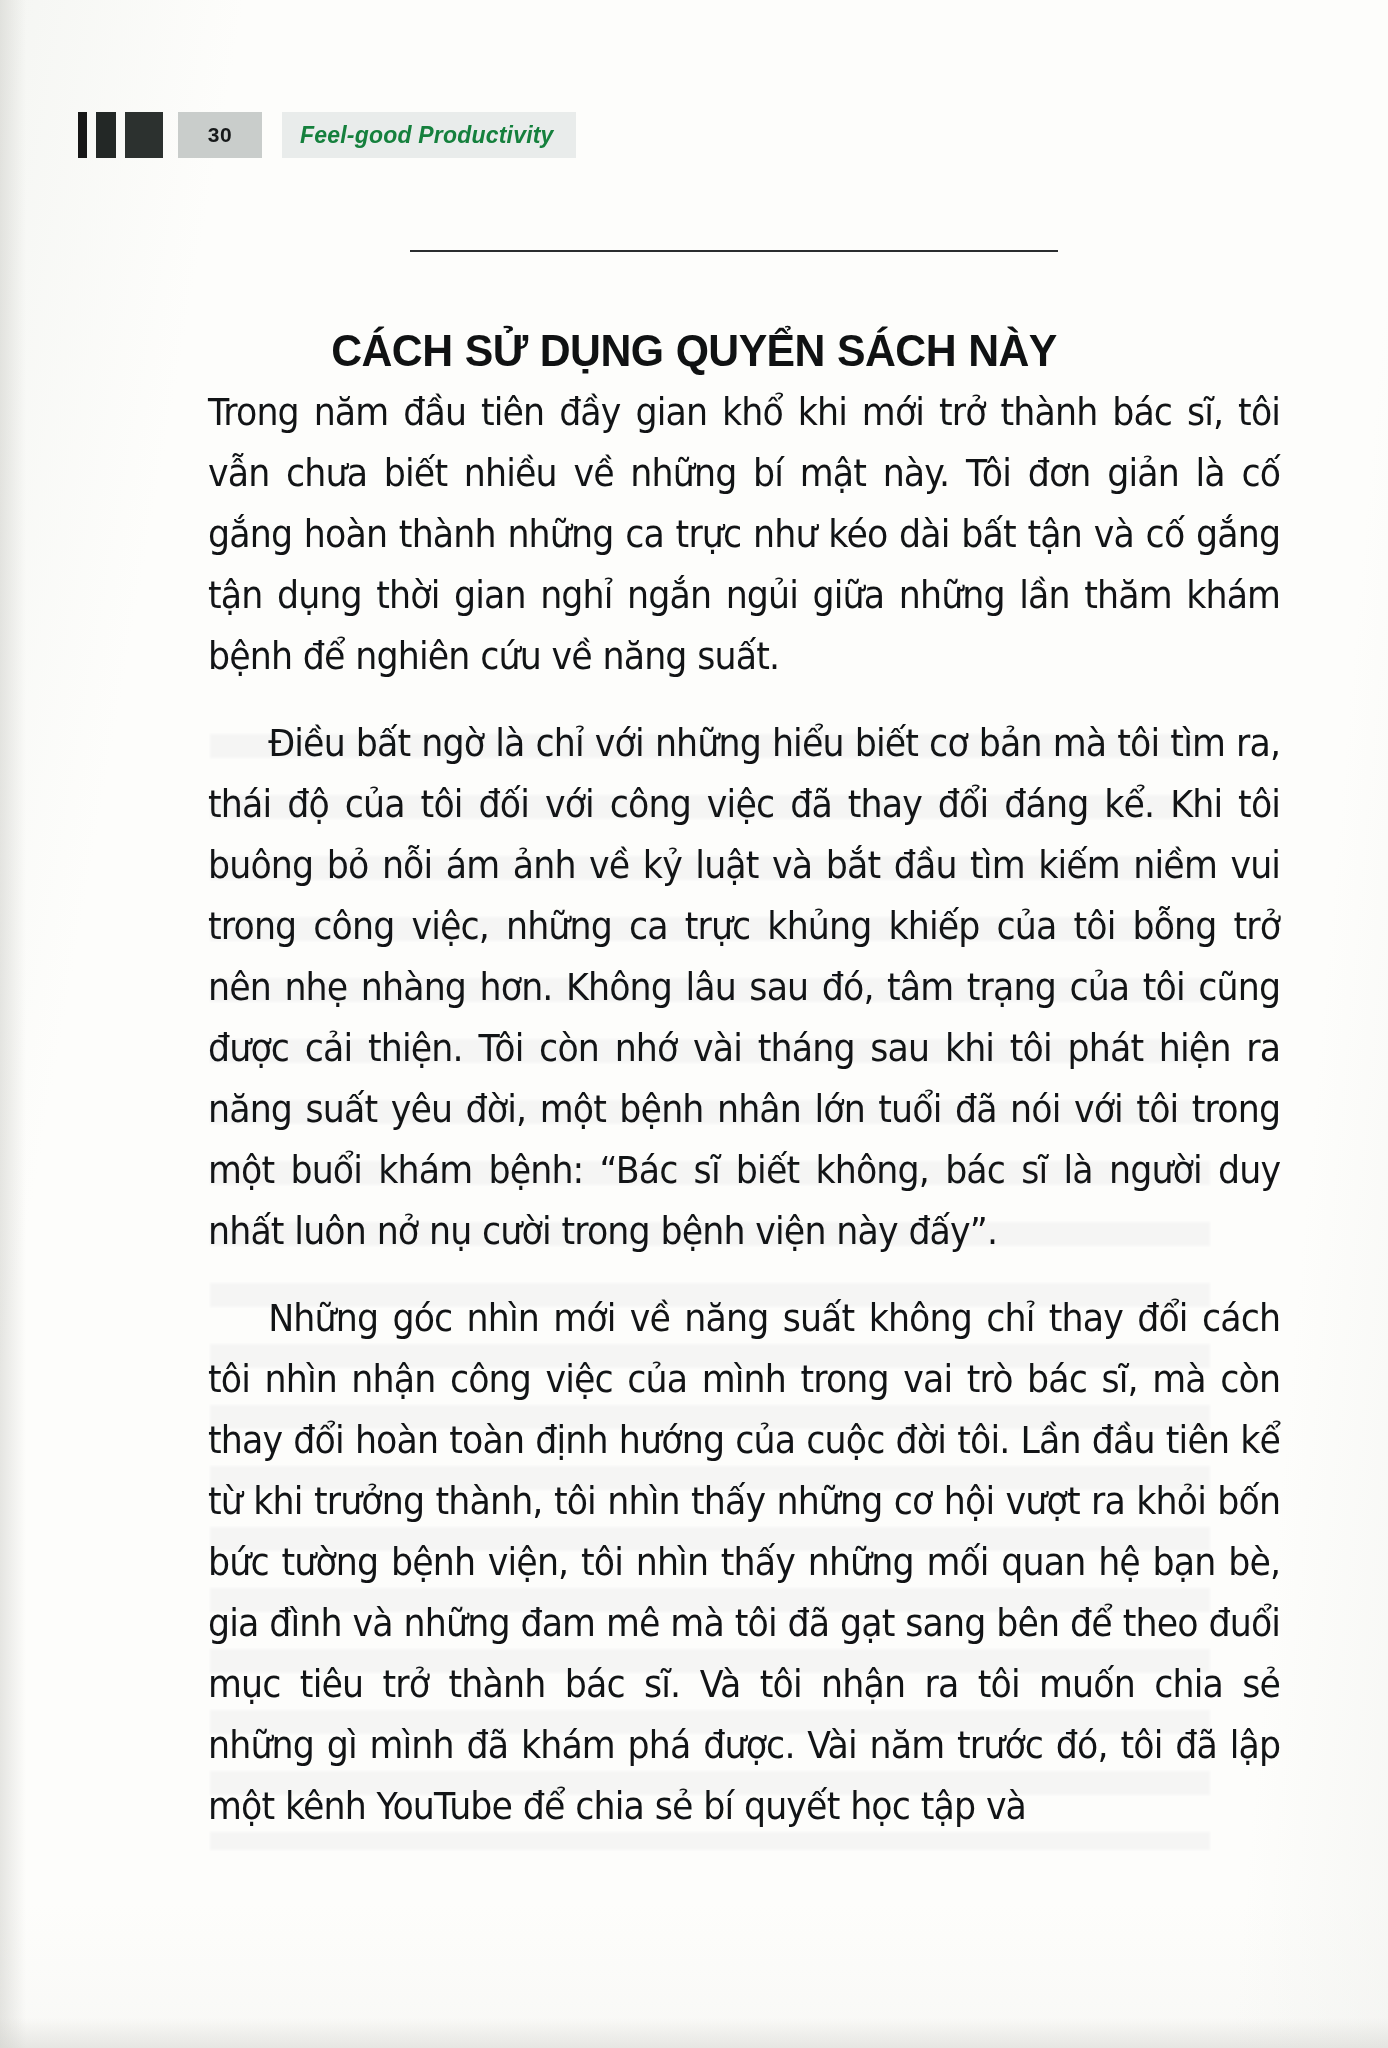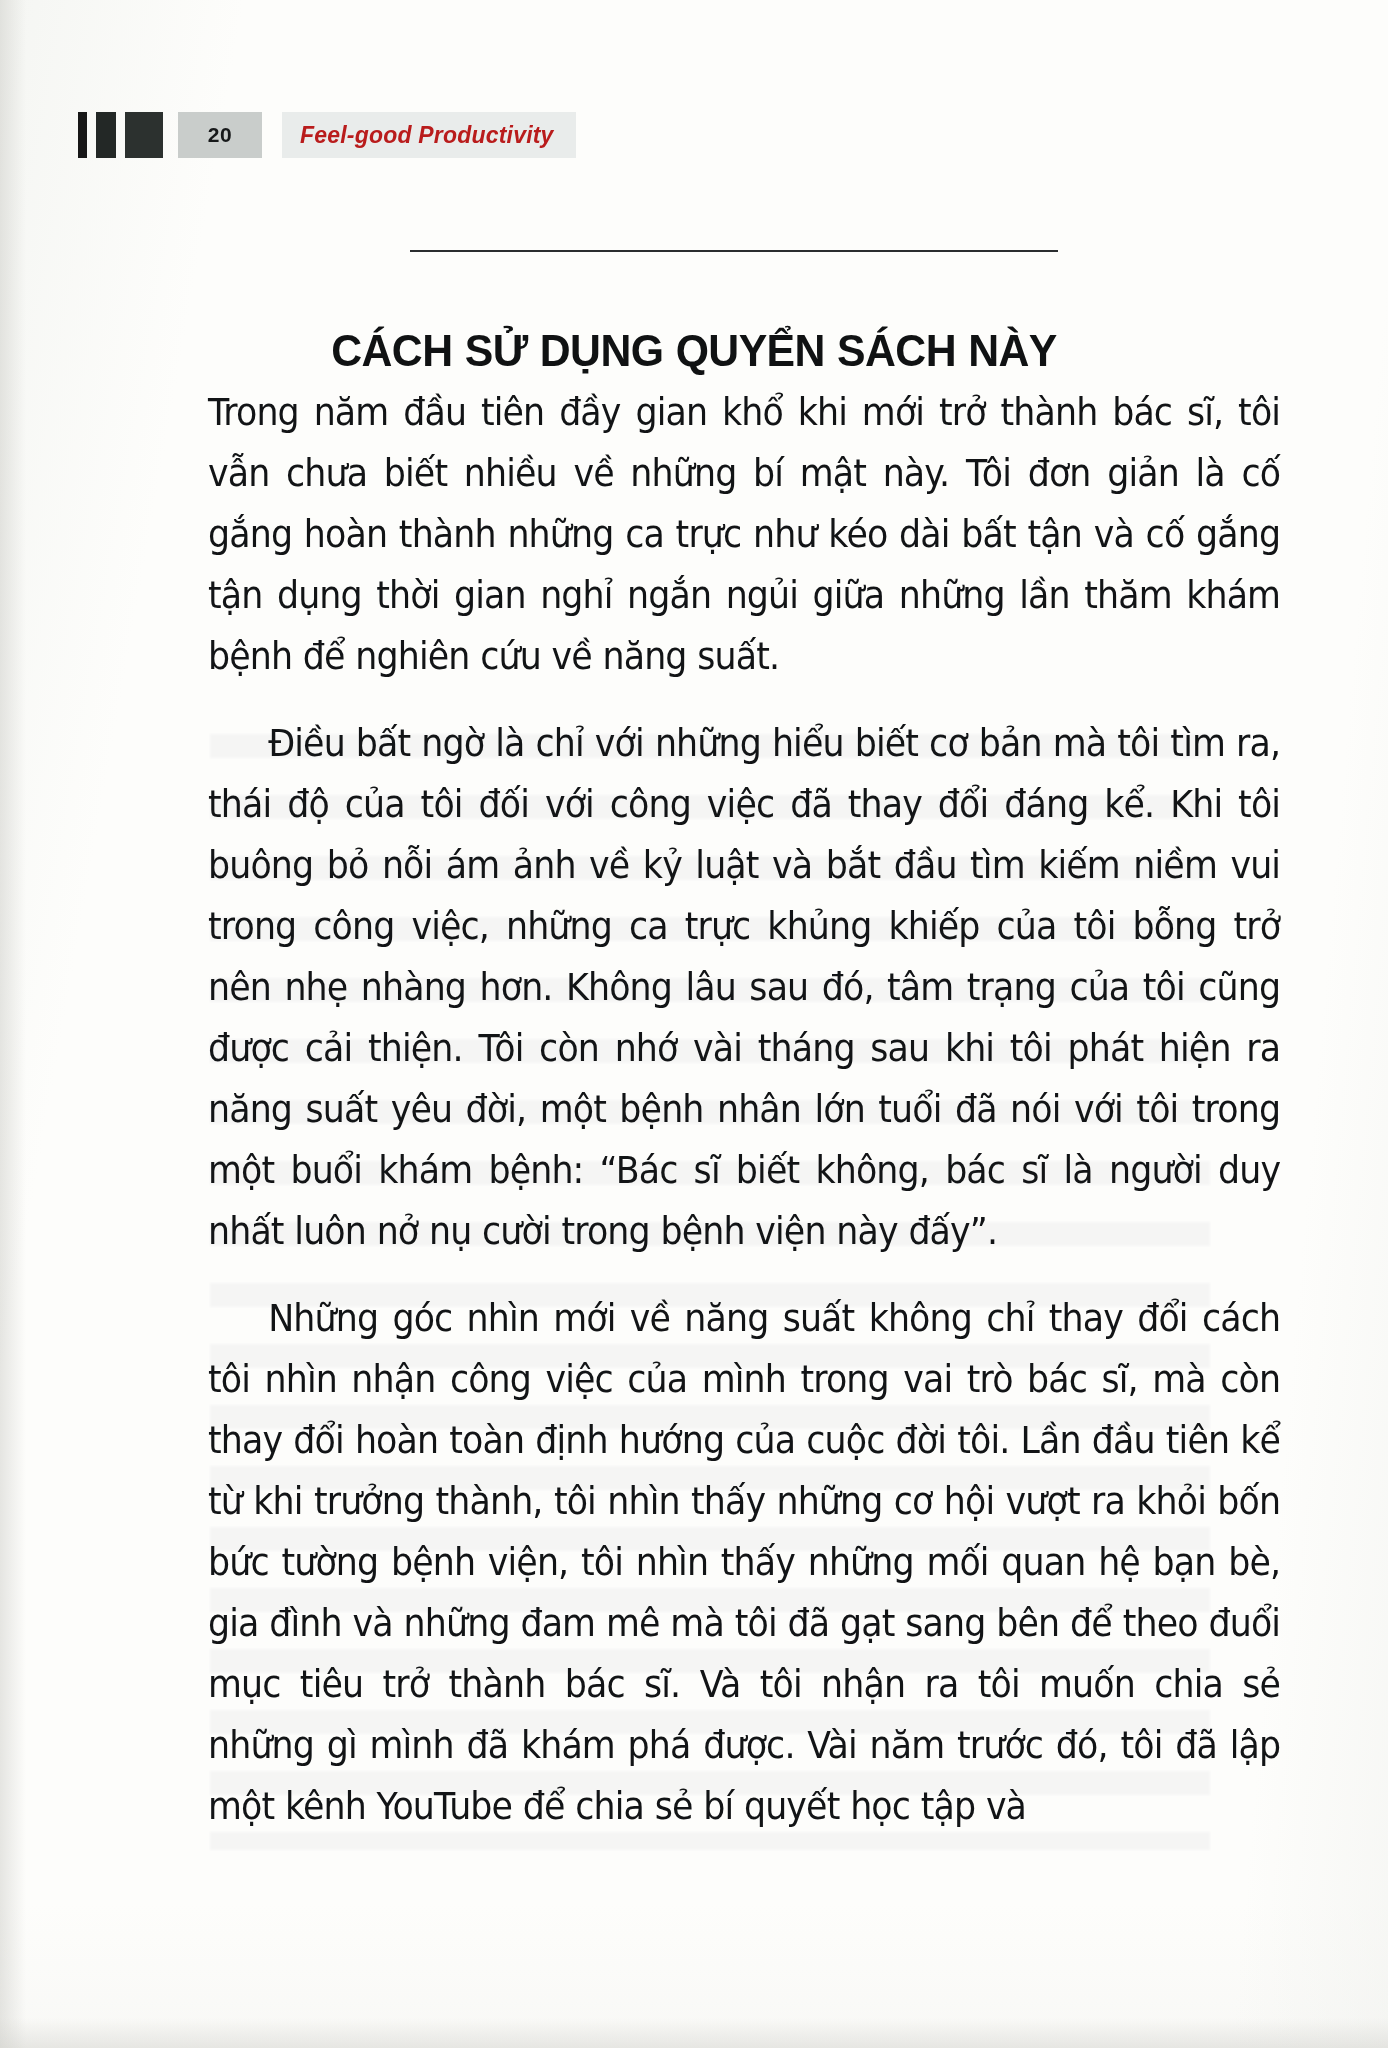--- a/index.html
+++ b/index.html
@@ -74,21 +74,21 @@
     display: flex;
     align-items: center;
     padding: 0 22px 0 18px;
   }
   .book-title {
     font-family: "Liberation Sans", sans-serif;
     font-weight: 700;
     font-style: italic;
     font-size: 23px;
     letter-spacing: 0.2px;
-    color: #b91c1c;
+    color: #15803d;
     white-space: nowrap;
   }
 
   
   .rule {
     position: absolute;
     left: 410px;
     top: 250px;
     width: 648px;
     height: 2px;
@@ -180,21 +180,21 @@
   <div class="paper-tint"></div>
   <div class="edge-shadow-left"></div>
 
   <div class="header">
     <div class="bars">
       <div class="bar b1"></div>
       <div class="bar b2"></div>
       <div class="bar b3"></div>
     </div>
     <div class="page-num-box">
-      <span class="page-num">20</span>
+      <span class="page-num">30</span>
     </div>
     <div class="book-title-box">
       <span class="book-title">Feel-good Productivity</span>
     </div>
   </div>
 
   <div class="rule"></div>
 
   <h1 class="chapter-title">CÁCH SỬ DỤNG QUYỂN SÁCH NÀY</h1>
 

